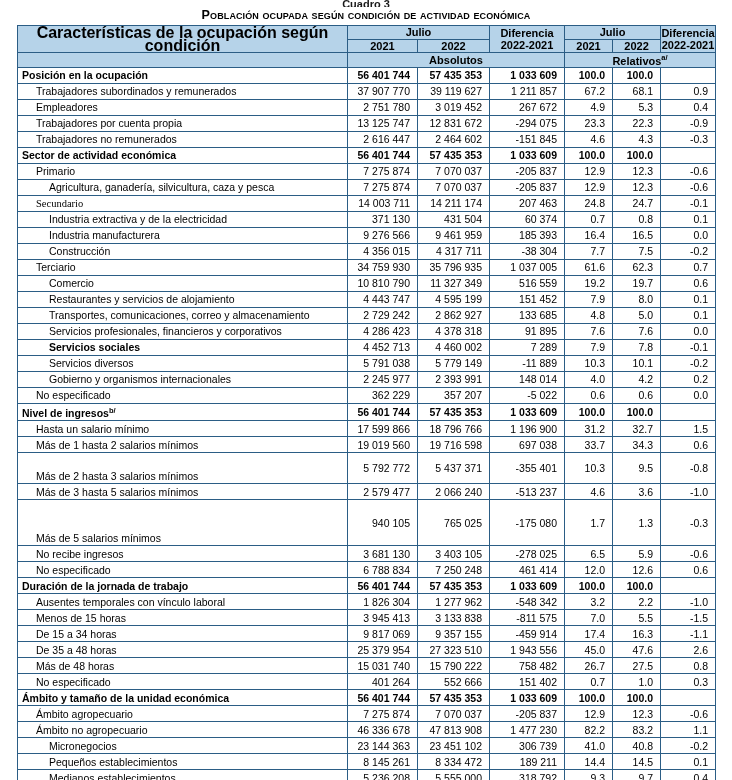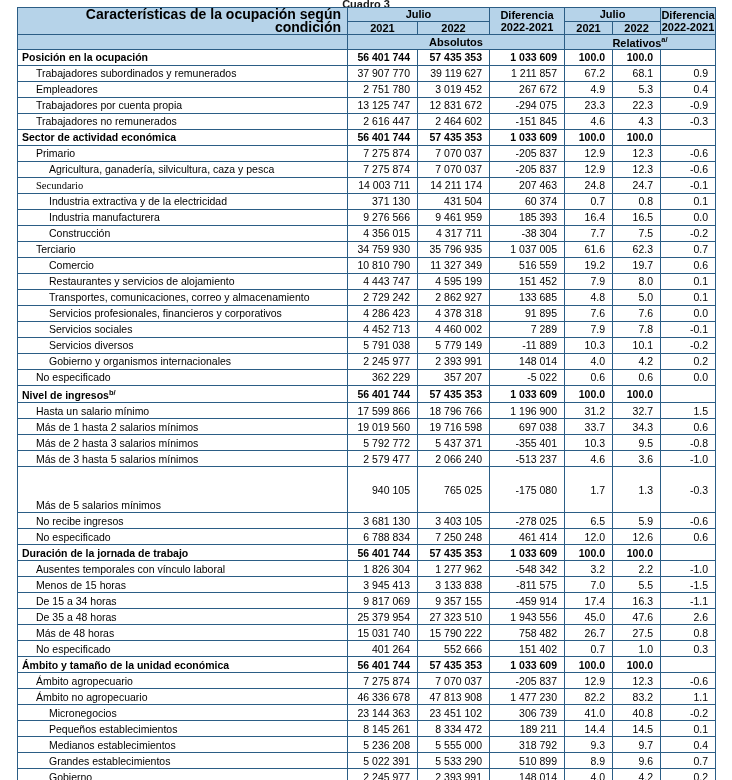--- a/index.html
+++ b/index.html
@@ -54,23 +54,23 @@
   }
   
   thead td, thead th {
     background: #b6d3e9;
     font-weight: bold;
     text-align: center;
     color: #000000;
     font-size: 11px;
   }
   td.hd-char {
-    text-align: right;
+    text-align: center;
     padding: 0 6px !important;
-    font-size: 14px;
+    font-size: 16px;
     line-height: 13px;
   }
   .sup {
     font-size: 7.5px;
     vertical-align: super;
     font-weight: bold;
   }
 
   
   tbody td {
@@ -108,20 +108,21 @@
   .lvl1 { padding-left: 18px; }
   .lvl2 { padding-left: 31px; }
   .twoline { line-height: 12px; }
 </style>
 </head>
 <body>
 
 <div class="page">
 
   <div class="cuadro-label">Cuadro 3</div>
+  <div class="doc-title">Población ocupada según condición de actividad económica</div>
 
   <table class="tbl">
     <colgroup>
       <col style="width:330px">
       <col style="width:70px">
       <col style="width:72px">
       <col style="width:75px">
       <col style="width:48px">
       <col style="width:48px">
       <col style="width:55px">
@@ -300,21 +301,21 @@
         <tr>
           <td class="c-label"><span class="lvl2" style="display: inline-block;">Servicios profesionales, financieros y corporativos</span></td>
           <td class="num">4 286 423</td>
           <td class="num">4 378 318</td>
           <td class="num c-dif-abs">91 895</td>
           <td class="num c-r21">7.6</td>
           <td class="num">7.6</td>
           <td class="num c-dif-rel">0.0</td>
         </tr>
         <tr>
-          <td class="c-label"><span class="lvl2" style="display: inline-block;">Servicios sociales</span></td>
+          <td class="c-label"><span class="lvl2" style="display: inline-block; font-weight: bold;">Servicios sociales</span></td>
           <td class="num">4 452 713</td>
           <td class="num">4 460 002</td>
           <td class="num c-dif-abs">7 289</td>
           <td class="num c-r21">7.9</td>
           <td class="num">7.8</td>
           <td class="num c-dif-rel">-0.1</td>
         </tr>
         <tr>
           <td class="c-label"><span class="lvl2" style="display: inline-block;">Servicios diversos</span></td>
           <td class="num">5 791 038</td>
@@ -363,21 +364,21 @@
         <tr>
           <td class="c-label"><span class="lvl1" style="display: inline-block;">Más de 1 hasta 2 salarios mínimos</span></td>
           <td class="num">19 019 560</td>
           <td class="num">19 716 598</td>
           <td class="num c-dif-abs">697 038</td>
           <td class="num c-r21">33.7</td>
           <td class="num">34.3</td>
           <td class="num c-dif-rel">0.6</td>
         </tr>
         <tr>
-          <td class="c-label"><span class="lvl1" style="display: inline-block;">Más de 2 hasta 3 salarios mínimos</span></td>
+          <td class="c-label"><span class="lvl1" style="display: inline-block; margin-top: 16px;">Más de 2 hasta 3 salarios mínimos</span></td>
           <td class="num">5 792 772</td>
           <td class="num">5 437 371</td>
           <td class="num c-dif-abs">-355 401</td>
           <td class="num c-r21">10.3</td>
           <td class="num">9.5</td>
           <td class="num c-dif-rel">-0.8</td>
         </tr>
         <tr>
           <td class="c-label"><span class="lvl1" style="display: inline-block; text-align: right;">Más de 3 hasta 5 salarios mínimos</span></td>
           <td class="num">2 579 477</td>

